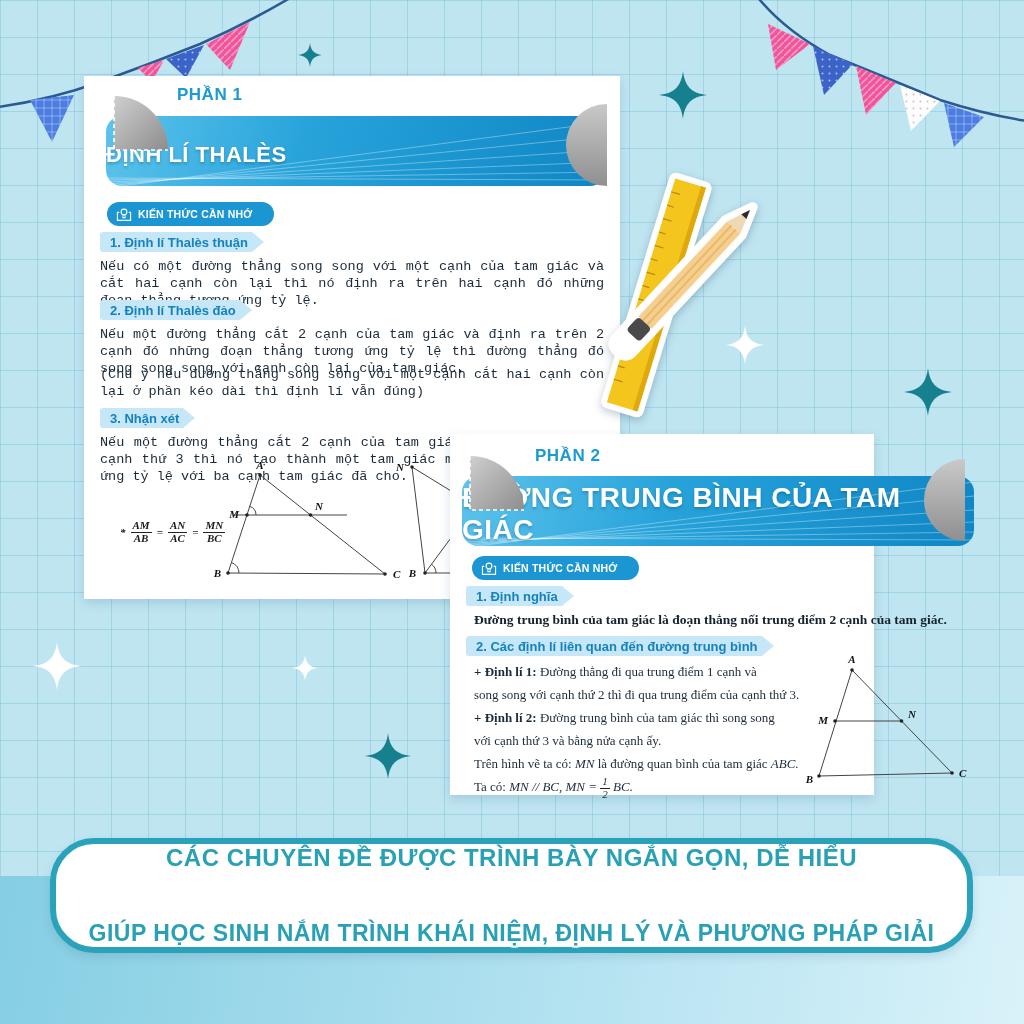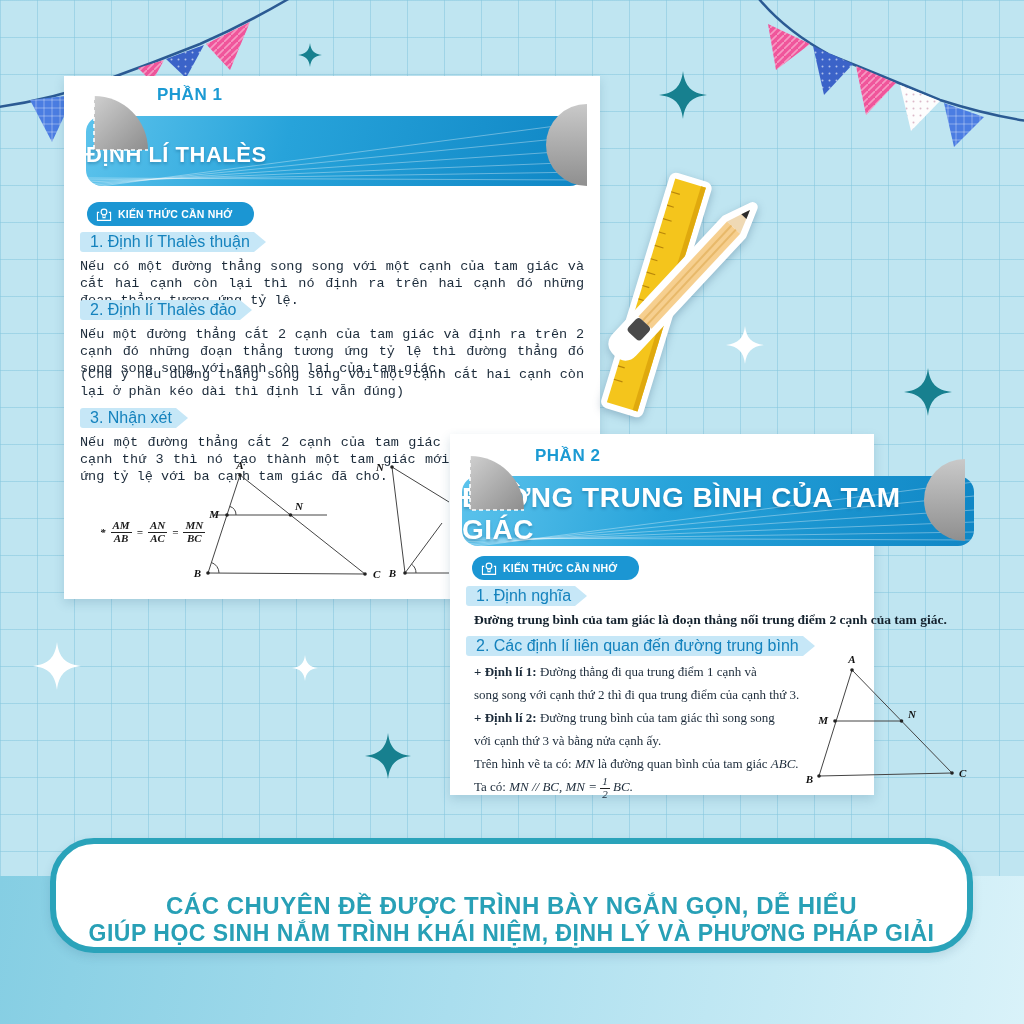--- a/index.html
+++ b/index.html
@@ -9,56 +9,56 @@
   .bg-grid{position:absolute;left:0;top:0;width:1024px;height:880px;
     background-color:#bfe5f1;
     background-image:linear-gradient(to right,rgba(134,199,222,.55) 1px,transparent 1px),
                      linear-gradient(to bottom,rgba(134,199,222,.55) 1px,transparent 1px);
     background-size:37px 37px;}
   .bg-bottom{position:absolute;left:0;top:876px;width:1024px;height:148px;
     background:linear-gradient(100deg,#85cee3 0%,#aadeee 45%,#d9f2f9 100%);}
   .decor{position:absolute;left:0;top:0;pointer-events:none;}
   
   .card{position:absolute;background:#fff;box-shadow:0 4px 10px rgba(40,90,120,.18);}
-  #card1{left:64px;top:76px;width:536px;height:523px;z-index:2;}
+  #card1{left:84px;top:76px;width:536px;height:523px;z-index:2;}
   #card2{left:450px;top:434px;width:424px;height:361px;z-index:4;}
   .part-label{position:absolute;font-weight:bold;font-size:17px;color:#1b9ad3;letter-spacing:.5px;}
   .banner{position:absolute;height:70px;border-radius:16px;
     background:linear-gradient(105deg,#5cc3ec 0%,#27a3da 40%,#0f86c5 100%);
     display:flex;align-items:center;justify-content:flex-start;overflow:hidden;}
   .banner svg.streaks{position:absolute;inset:0;}
   .banner .title{position:relative;color:#fff;font-weight:bold;letter-spacing:.5px;
     text-shadow:0 2px 3px rgba(0,60,100,.3);}
   .qcircle,.hdisc{position:absolute;}
   .badge{position:absolute;height:24px;background:#1b96d3;border-radius:13px;
     display:flex;align-items:center;gap:6px;padding:0 22px 0 9px;}
   .badge .btxt{color:#fff;font-weight:bold;font-size:10.5px;letter-spacing:.2px;white-space:nowrap;}
   .tag{position:absolute;height:20px;background:#c6e7f7;border-radius:3px 0 0 3px;
     display:flex;align-items:center;padding:0 4px 0 10px;white-space:nowrap;}
   .tag::after{content:"";position:absolute;left:100%;top:0;width:0;height:0;
     border-left:12px solid #c6e7f7;border-top:10px solid transparent;border-bottom:10px solid transparent;}
-  .tag span{font-size:16px;font-weight:normal;color:#1482bd;}
+  .tag span{font-size:13px;font-weight:bold;color:#1482bd;}
   .para{position:absolute;width:504px;font-family:Liberation Mono, monospace;font-size:13.5px;
     line-height:17px;color:#1c2b3a;text-align:justify;}
   .b{font-weight:bold;} .i{font-style:italic;}
   .frac{display:inline-flex;flex-direction:column;align-items:center;vertical-align:middle;
     line-height:1.05;font-size:11px;}
   .frac .num{border-bottom:1px solid #222;padding:0 2px;}
   .formula{position:absolute;left:36px;top:444px;display:flex;align-items:center;gap:5px;
     font-family:"Liberation Serif",serif;font-weight:bold;font-style:italic;font-size:11px;color:#1a1a1a;}
   .c2line{white-space:nowrap;font-family:"Liberation Serif",serif;font-size:13px;color:#1c2b3a;}
   .c2block{position:absolute;left:24px;top:226px;width:350px;line-height:23px;}
   .defline{position:absolute;left:24px;top:178px;font-family:"Liberation Serif",serif;
     font-size:13.5px;font-weight:bold;color:#14222e;white-space:nowrap;}
   .dsvg{position:absolute;}
   .dsvg text{font-family:"Liberation Serif",serif;font-style:italic;font-weight:bold;font-size:11px;fill:#111;}
   
   .footer{position:absolute;left:50px;top:838px;width:923px;height:115px;background:#fff;
     border:6px solid #2aa3ba;border-radius:44px;z-index:5;box-sizing:border-box;
-    display:flex;flex-direction:column;align-items:center;justify-content:flex-end;
+    display:flex;flex-direction:column;align-items:center;justify-content:space-between;
     box-shadow:0 4px 10px rgba(40,90,120,.15);}
   .footer .l1{font-size:24px;font-weight:bold;color:#28a0b6;letter-spacing:.5px;}
   .footer .l2{font-size:23px;font-weight:bold;color:#28a0b6;letter-spacing:.5px;
     text-shadow:-2px -2px 0 #fff,2px -2px 0 #fff,-2px 2px 0 #fff,2px 2px 0 #fff,
                 0 -2px 0 #fff,0 2px 0 #fff,-2px 0 0 #fff,2px 0 0 #fff;}
 </style>
 </head>
 <body>
 
 <div class="bg-grid"></div>

